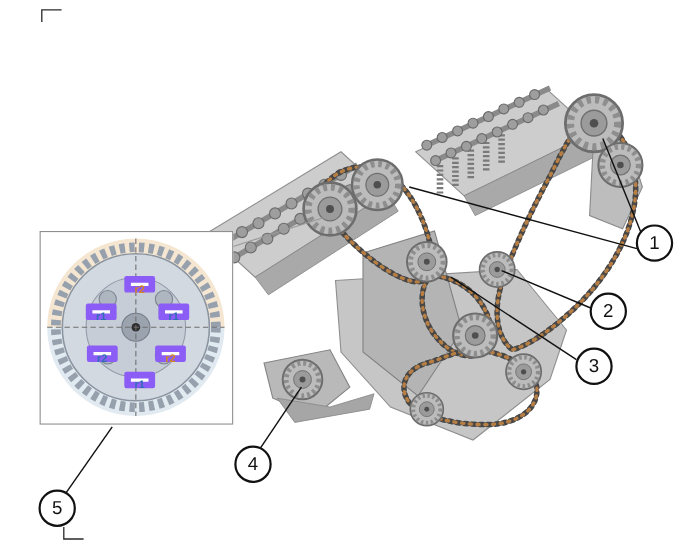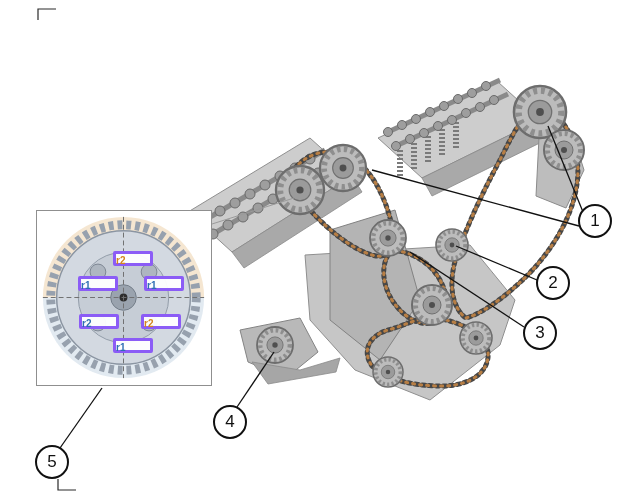--- a/index.html
+++ b/index.html
@@ -34,30 +34,31 @@
     box-sizing: border-box;
   }
   .inset-svg {
     position: absolute;
     left: 0; top: 0;
     width: 173px;
     height: 173px;
   }
   .chip {
     position: absolute;
-    width: 40px;
+    width: 28px;
     height: 15px;
     margin-left: -12px;
     margin-top: -8px;
     background: rgba(255,255,255,0.95);
-    border: 3px solid #8b5cf6;
+    border: 6px solid #8b5cf6;
     border-radius: 2px;
     font-size: 10px;
     font-weight: bold;
     line-height: 13px;
+    text-align: center;
     box-sizing: border-box;
   }
   .callout {
     position: absolute;
     width: 34px;
     height: 34px;
     background: #ffffff;
     border: 2px solid #111111;
     border-radius: 50%;
     display: flex;

